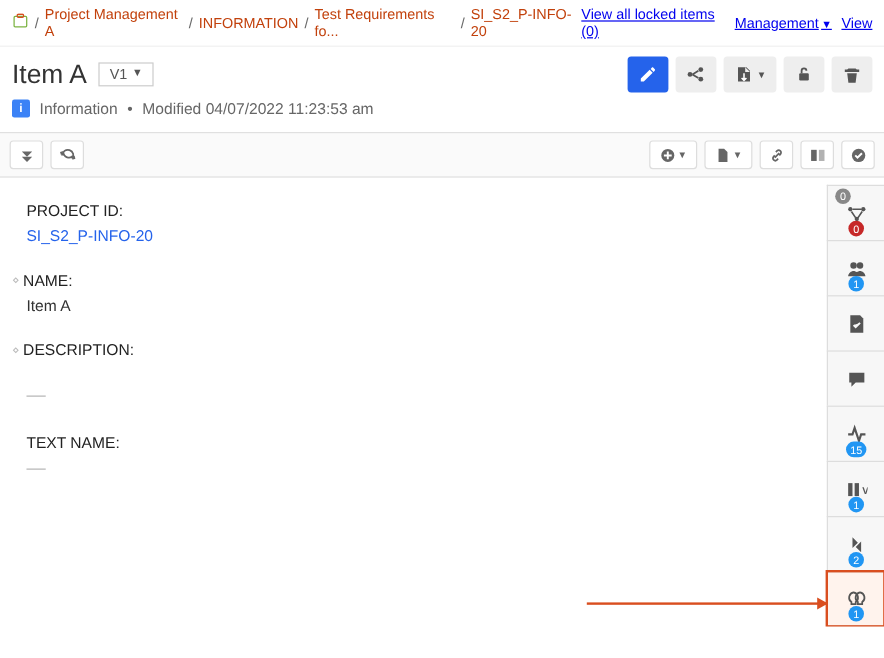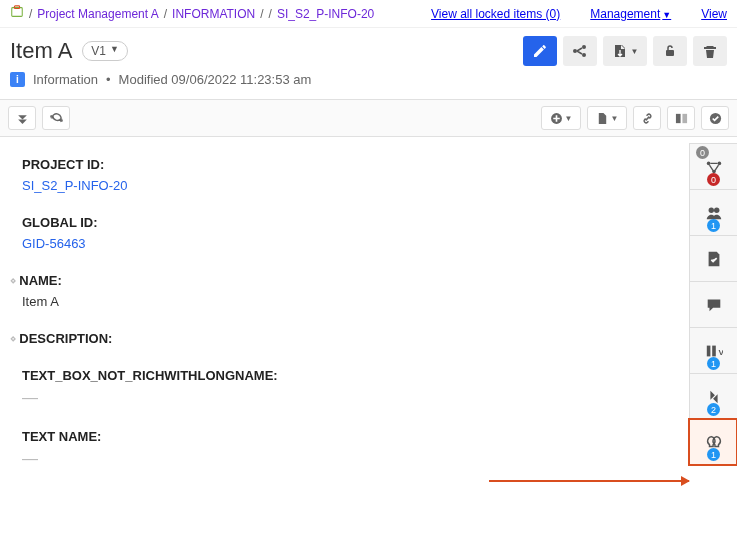--- a/index.html
+++ b/index.html
@@ -1,27 +1,27 @@
 <!DOCTYPE html>
 <html><head>
 <meta charset="utf-8">
 <style>
   * { box-sizing: border-box; margin: 0; padding: 0; }
   body { font-family: -apple-system, BlinkMacSystemFont, "Segoe UI", Arial, sans-serif; font-size: 13px; color: #333; background: #fff; width: 737px; }
   
   .top-bar { display: flex; align-items: center; padding: 5px 10px; border-bottom: 1px solid #f0f0f0; }
   .breadcrumb { display: flex; align-items: center; gap: 5px; color: #666; font-size: 12px; }
-  .breadcrumb a { color: #6d28d9; text-decoration: none; }
+  .breadcrumb a { color: #c2410c; text-decoration: none; }
   .bc-icon svg { width: 14px; height: 14px; }
-  .top-right { margin-left: auto; display: flex; align-items: center; gap: 30px; font-size: 12px; color: #444; }
+  .top-right { margin-left: auto; display: flex; align-items: center; gap: 8px; font-size: 12px; color: #444; }
   .top-right .caret { font-size: 9px; margin-left: 2px; }
   
   .header-row { display: flex; align-items: center; padding: 8px 10px 2px; }
   .item-title { font-size: 22px; font-weight: 400; color: #333; }
-  .version-badge { border: 1px solid #ccc; border-radius: 10px; padding: 2px 8px; margin-left: 10px; font-size: 12px; color: #555; display: inline-flex; align-items: flex-start; }
+  .version-badge { border: 1px solid #ccc; border-radius: 0; padding: 2px 8px; margin-left: 10px; font-size: 12px; color: #555; display: inline-flex; align-items: flex-start; }
   .version-badge .caret { font-size: 9px; margin-left: 4px; }
   .header-actions { margin-left: auto; display: flex; gap: 6px; }
   .btn { width: 34px; height: 30px; display: inline-flex; align-items: center; justify-content: center; border-radius: 3px; border: none; background: #eee; color: #555; cursor: pointer; }
   .btn.primary { background: #2563eb; color: #fff; }
   .btn svg { width: 16px; height: 16px; }
   .btn .caret { font-size: 8px; margin-left: 3px; }
   .btn.wide { width: 44px; }
   
   .meta-row { padding: 4px 10px 12px; display: flex; align-items: center; gap: 8px; color: #666; font-size: 13px; }
   .type-icon { width: 15px; height: 15px; background: #3b82f6; color: #fff; display: inline-flex; align-items: center; justify-content: center; font-size: 10px; font-weight: bold; border-radius: 2px; }
@@ -29,21 +29,21 @@
   .toolbar { display: flex; align-items: center; padding: 6px 8px; border-top: 1px solid #e0e0e0; border-bottom: 1px solid #e0e0e0; gap: 6px; background: #fafafa; }
   .tool-btn { width: 28px; height: 24px; display: inline-flex; align-items: center; justify-content: center; border: 1px solid #ddd; background: #fff; border-radius: 3px; color: #666; cursor: pointer; font-size: 13px; }
   .tool-btn svg { width: 13px; height: 13px; }
   .toolbar-right { margin-left: auto; display: flex; gap: 6px; }
   .tool-btn.drop { width: 40px; }
   .tool-btn .caret { font-size: 8px; margin-left: 2px; }
   
   .content-area { display: flex; }
   .content { flex: 1; padding: 20px 10px 10px 22px; position: relative; }
   .field { margin-bottom: 22px; }
-  .field-label { font-weight: bold; font-size: 13px; color: #222; margin-bottom: 6px; display: flex; align-items: center; }
+  .field-label { font-weight: normal; font-size: 13px; color: #222; margin-bottom: 6px; display: flex; align-items: center; }
   .field-label .link-ind { color: #bbb; font-size: 10px; margin-right: 3px; margin-left: -12px; }
   .field-value { font-size: 13px; color: #333; }
   .field-value.link { color: #2563eb; }
   .field-value.empty { color: #bbb; font-size: 16px; }
   
   .side-rail { width: 48px; padding-top: 6px; display: flex; flex-direction: column; }
   .rail-item { height: 46px; border: 1px solid #ddd; border-right: none; border-bottom: none; display: flex; flex-direction: column; align-items: center; justify-content: center; position: relative; background: #f7f7f7; cursor: pointer; }
   .rail-item:last-child { border-bottom: 1px solid #ddd; }
   .rail-item svg { width: 18px; height: 18px; fill: #555; }
   .rail-badge { position: absolute; bottom: 3px; font-size: 9px; min-width: 13px; height: 13px; border-radius: 7px; background: #2196f3; color: #fff; display: flex; align-items: center; justify-content: center; padding: 0 3px; }
@@ -63,20 +63,21 @@
       <svg viewBox="0 0 16 16">
           <rect x="2" y="3" width="12" height="10" rx="1" fill="none" stroke="#7cb342" stroke-width="1.2"></rect>
           <rect x="5" y="1" width="6" height="3" rx="1" fill="none" stroke="#d94e1f" stroke-width="1.2"></rect>
         </svg>
     </span>
     <span>/</span>
     <a href="#">Project Management A</a>
     <span>/</span>
     <a href="#">INFORMATION</a>
     <span>/</span>
+    <a href="#">Test Requirements fo...</a>
     <span>/</span>
     <a href="#">SI_S2_P-INFO-20</a>
   </div>
   <div class="top-right">
     <a href="#">View all locked items (0)</a>
     <a href="#"><span>Management</span><span class="caret">▼</span></a>
     <a href="#">View</a>
   </div>
 </div>
 
@@ -118,21 +119,21 @@
           <path fill="currentColor" d="M5 3h6l1 1h2v2H2V4h2l1-1zm-1 4h8l-1 8H5L4 7z"></path>
         </svg>
     </button>
   </div>
 </div>
 
 <div class="meta-row">
   <span class="type-icon">i</span>
   <span>Information</span>
   <span>•</span>
-  <span>Modified 09/06/2022 11:23:53 am</span>
+  <span>Modified 04/07/2022 11:23:53 am</span>
 </div>
 
 <div class="toolbar">
   <button class="tool-btn">
     <svg viewBox="0 0 12 12">
         <path fill="currentColor" d="M2 3l4 4 4-4z"></path>
         <path fill="currentColor" d="M2 7l4 4 4-4z"></path>
       </svg>
   </button>
   <button class="tool-btn">
@@ -175,38 +176,33 @@
   </div>
 </div>
 
 <div class="content-area">
   <div class="content">
     <div class="field">
       <div class="field-label">PROJECT ID:</div>
       <div class="field-value link">SI_S2_P-INFO-20</div>
     </div>
     <div class="field">
-      <div class="field-label">GLOBAL ID:</div>
-      <div class="field-value link">GID-56463</div>
-    </div>
-    <div class="field">
       <div class="field-label">
           <span class="link-ind">⋄</span>
           <span>NAME:</span>
         </div>
       <div class="field-value">Item A</div>
     </div>
     <div class="field">
       <div class="field-label">
           <span class="link-ind">⋄</span>
           <span>DESCRIPTION:</span>
         </div>
     </div>
     <div class="field">
-      <div class="field-label">TEXT_BOX_NOT_RICHWITHLONGNAME:</div>
       <div class="field-value empty">—</div>
     </div>
     <div class="field">
       <div class="field-label">TEXT NAME:</div>
       <div class="field-value empty">—</div>
     </div>
     <div class="arrow-line"></div>
   </div>
 
   <div class="side-rail">
@@ -234,20 +230,26 @@
           <path fill="#f7f7f7" d="M7 11l2 2 4-4" stroke="#f7f7f7" stroke-width="1.8"></path>
         </svg>
     </div>
     <div class="rail-item">
       <svg viewBox="0 0 20 20">
           <path d="M3 4h14v9H9l-4 4v-4H3z"></path>
         </svg>
     </div>
     <div class="rail-item">
       <svg viewBox="0 0 20 20">
+          <path fill="none" stroke="#555" stroke-width="2" d="M2 10h4l2-6 4 12 2-6h4"></path>
+        </svg>
+      <span class="rail-badge">15</span>
+    </div>
+    <div class="rail-item">
+      <svg viewBox="0 0 20 20">
           <rect x="2" y="4" width="4" height="12"></rect>
           <rect x="8" y="4" width="4" height="12"></rect>
           <text x="15" y="14" font-size="9" fill="#555" font-weight="bold">V</text>
         </svg>
       <span class="rail-badge">1</span>
     </div>
     <div class="rail-item">
       <svg viewBox="0 0 20 20">
           <path d="M6 3l5 5-5 5zM14 17l-5-5 5-5z"></path>
         </svg>

